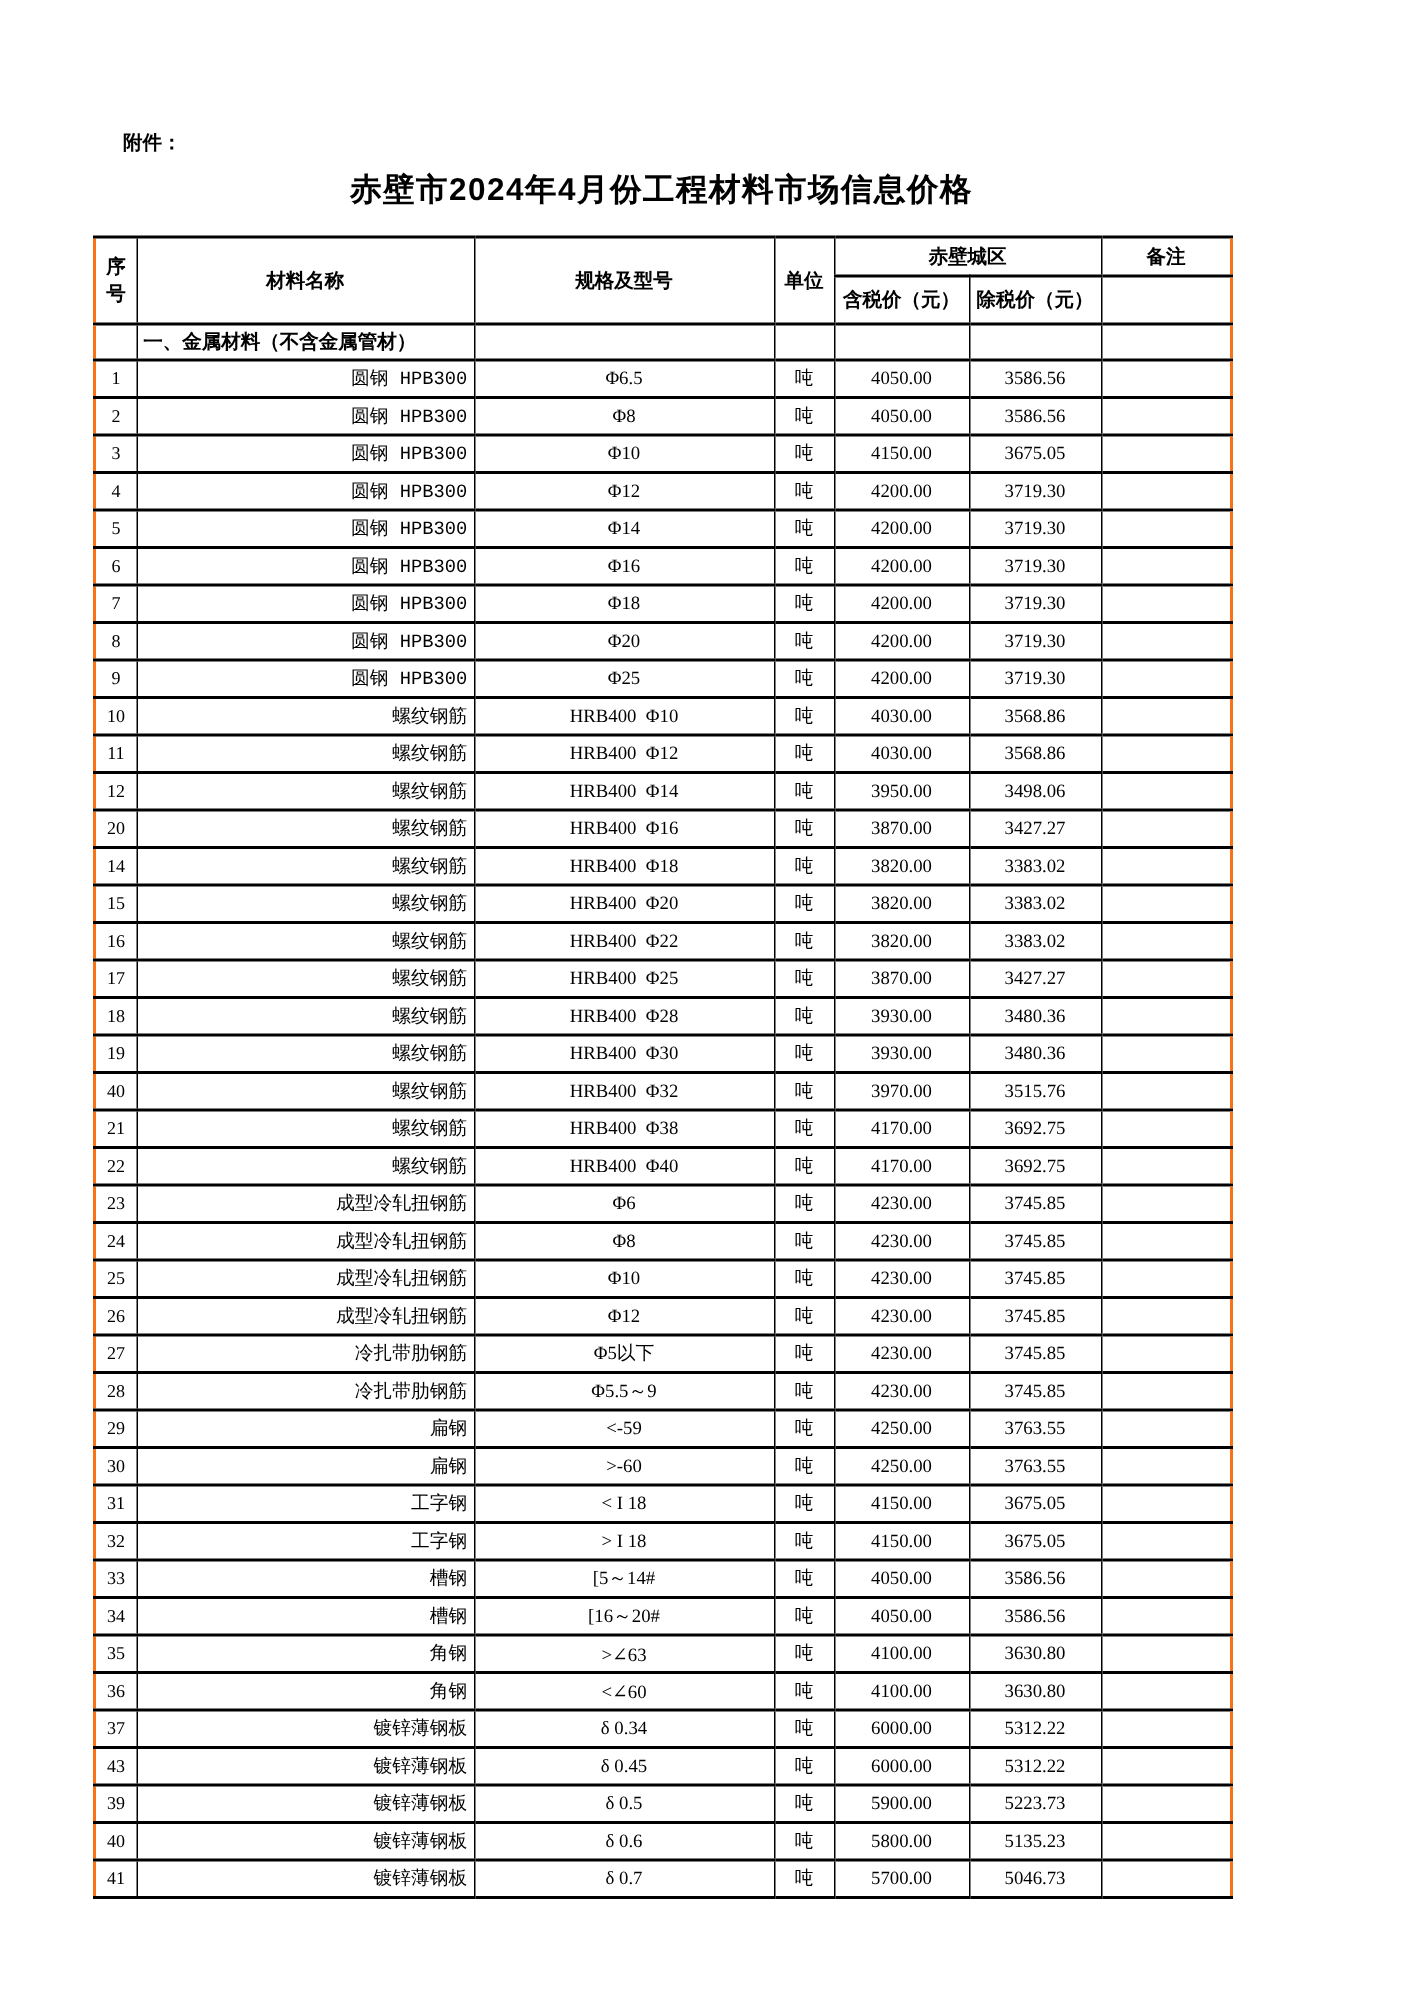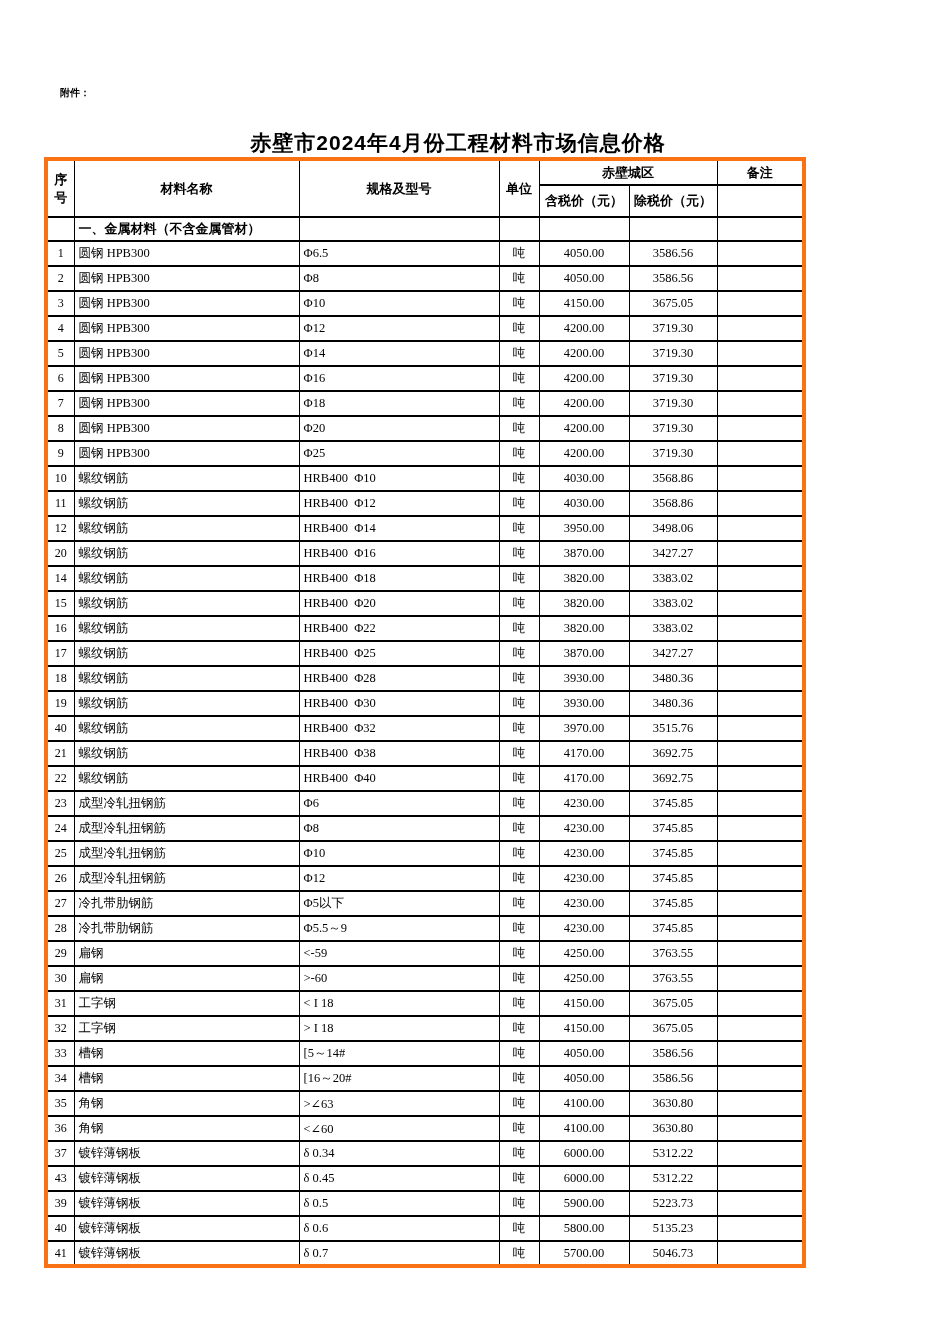--- a/index.html
+++ b/index.html
@@ -4,36 +4,36 @@
 <style>
   html, body { margin: 0; padding: 0; }
   body {
     width: 950px; height: 1343px;
     background: #ffffff;
     position: relative;
     font-family: "Liberation Serif", "DejaVu Serif", serif;
     color: #000;
   }
   .attachment {
-    position: absolute; left: 60px; top: 86px;
+    position: absolute; left: 82px; top: 86px;
     font-family: "Liberation Sans", "DejaVu Sans", sans-serif;
-    font-weight: bold; font-size: 10px;
+    font-weight: bold; font-size: 13px;
   }
   .doc-title {
     position: absolute; left: 62px; top: 112px; width: 758px;
-    margin: 17px; text-align: center;
+    margin: 0; text-align: center;
     font-family: "Liberation Sans", "DejaVu Sans", sans-serif;
     font-weight: bold; font-size: 21px; letter-spacing: 1px;
   }
   table.price-table {
-    position: absolute; left: 44px; top: 157px;
+    position: absolute; left: 62px; top: 157px;
     width: 758px;
     border-collapse: collapse;
     table-layout: fixed;
-    border: 4px solid #f97316;
+    border: 2px solid #f97316;
   }
   .price-table th, .price-table td {
     border-left: 1px solid #000;
     border-right: 1px solid #000;
     border-top: 2px solid #000;
     border-bottom: 2px solid #000;
     padding: 0 4px;
     overflow: hidden;
     white-space: pre;
   }
@@ -45,22 +45,22 @@
   .hdr-row-1 { height: 26px; }
   .hdr-row-2 { height: 32px; }
   .section-row { height: 24px; }
   .section-row td.section-label {
     font-family: "Liberation Sans", "DejaVu Sans", sans-serif;
     font-weight: bold; font-size: 13px; text-align: left;
   }
   .data-row { height: 25px; }
   .data-row td { font-size: 12.5px; }
   td.td-no   { text-align: center; font-size: 12px; }
-  td.td-name { text-align: left; }
-  td.td-spec { text-align: left; }
+  td.td-name { text-align: right; font-family: Liberation Mono, monospace; }
+  td.td-spec { text-align: center; }
   td.td-unit { text-align: center; }
   td.td-price { text-align: center; }
   td.td-remark { text-align: center; }
 </style>
 </head>
 <body>
 
 <div class="attachment">附件：</div>
 
 <h1 class="doc-title">赤壁市2024年4月份工程材料市场信息价格</h1>

